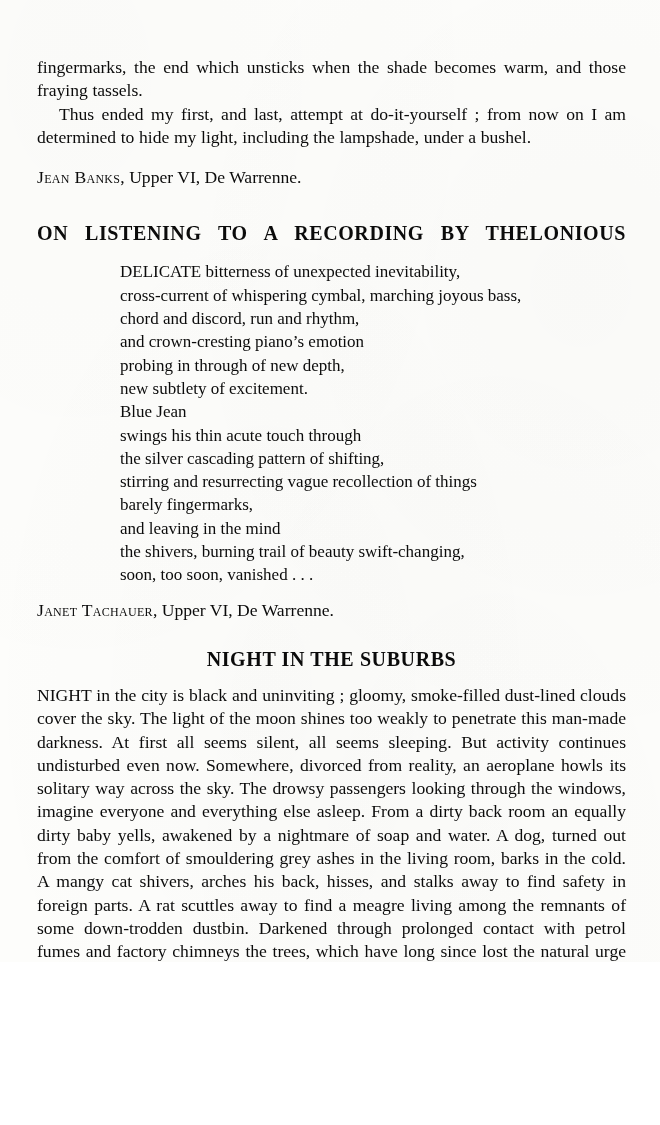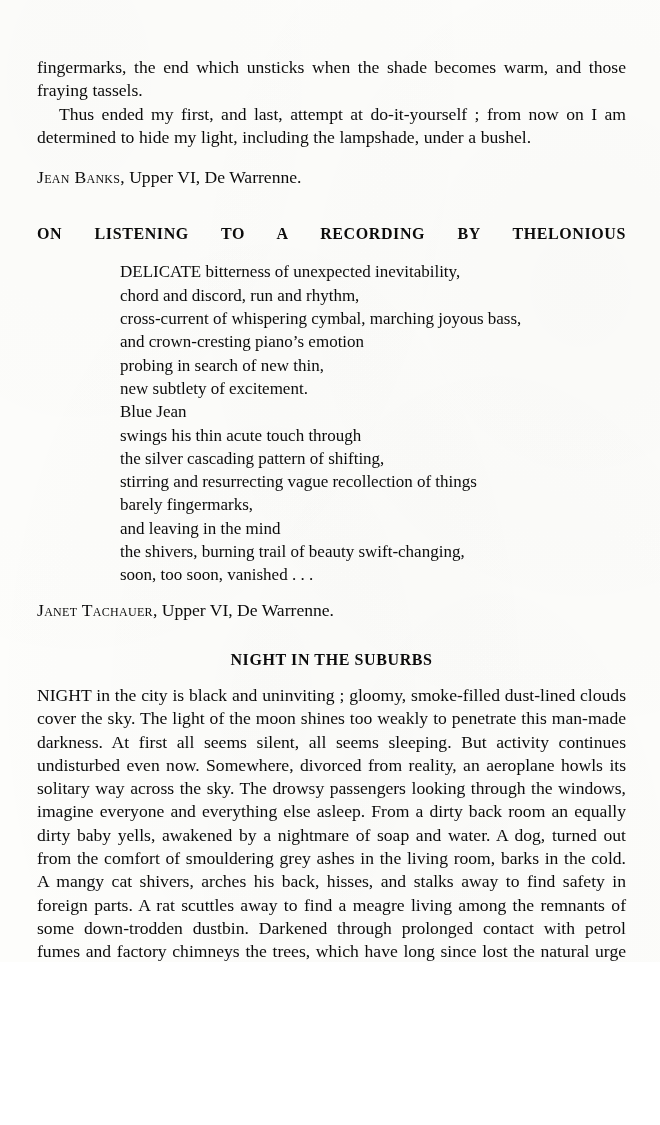--- a/index.html
+++ b/index.html
@@ -59,21 +59,21 @@
     white-space: nowrap;
   }
   .smallcaps {
     font-variant: small-caps;
     letter-spacing: 0.3px;
   }
 
   
   h2.heading {
     margin: 0;
-    font-size: 16px;
+    font-size: 20px;
     font-weight: bold;
     line-height: 25px;
     letter-spacing: 0.6px;
     text-align: center;
   }
   h2.heading .line-wide {
     display: block;
     text-align: justify;
     text-align-last: justify;
     white-space: nowrap;
@@ -120,24 +120,24 @@
         <span class="smallcaps">Jean Banks</span><span>, Upper VI, De Warrenne.</span>
       </p>
     </div>
 
     <div style="margin-top:32px;">
       <h2 class="heading">
         <span class="line-wide">ON LISTENING TO A RECORDING BY THELONIOUS</span>
       </h2>
       <div class="poem" style="margin-top:14px;">
         <span class="verse">DELICATE bitterness of unexpected inevitability,</span>
+        <span class="verse">cross-current of whispering cymbal, marching joyous bass,</span>
         <span class="verse">chord and discord, run and rhythm,</span>
-        <span class="verse">cross-current of whispering cymbal, marching joyous bass,</span>
         <span class="verse">and crown-cresting piano’s emotion</span>
-        <span class="verse">probing in search of new thin,</span>
+        <span class="verse">probing in through of new depth,</span>
         <span class="verse">new subtlety of excitement.</span>
         <span class="verse">Blue Jean</span>
         <span class="verse">swings his thin acute touch through</span>
         <span class="verse">the silver cascading pattern of shifting,</span>
         <span class="verse">stirring and resurrecting vague recollection of things</span>
         <span class="verse">barely fingermarks,</span>
         <span class="verse">and leaving in the mind</span>
         <span class="verse">the shivers, burning trail of beauty swift-changing,</span>
         <span class="verse">soon, too soon, vanished . . .</span>
       </div>

